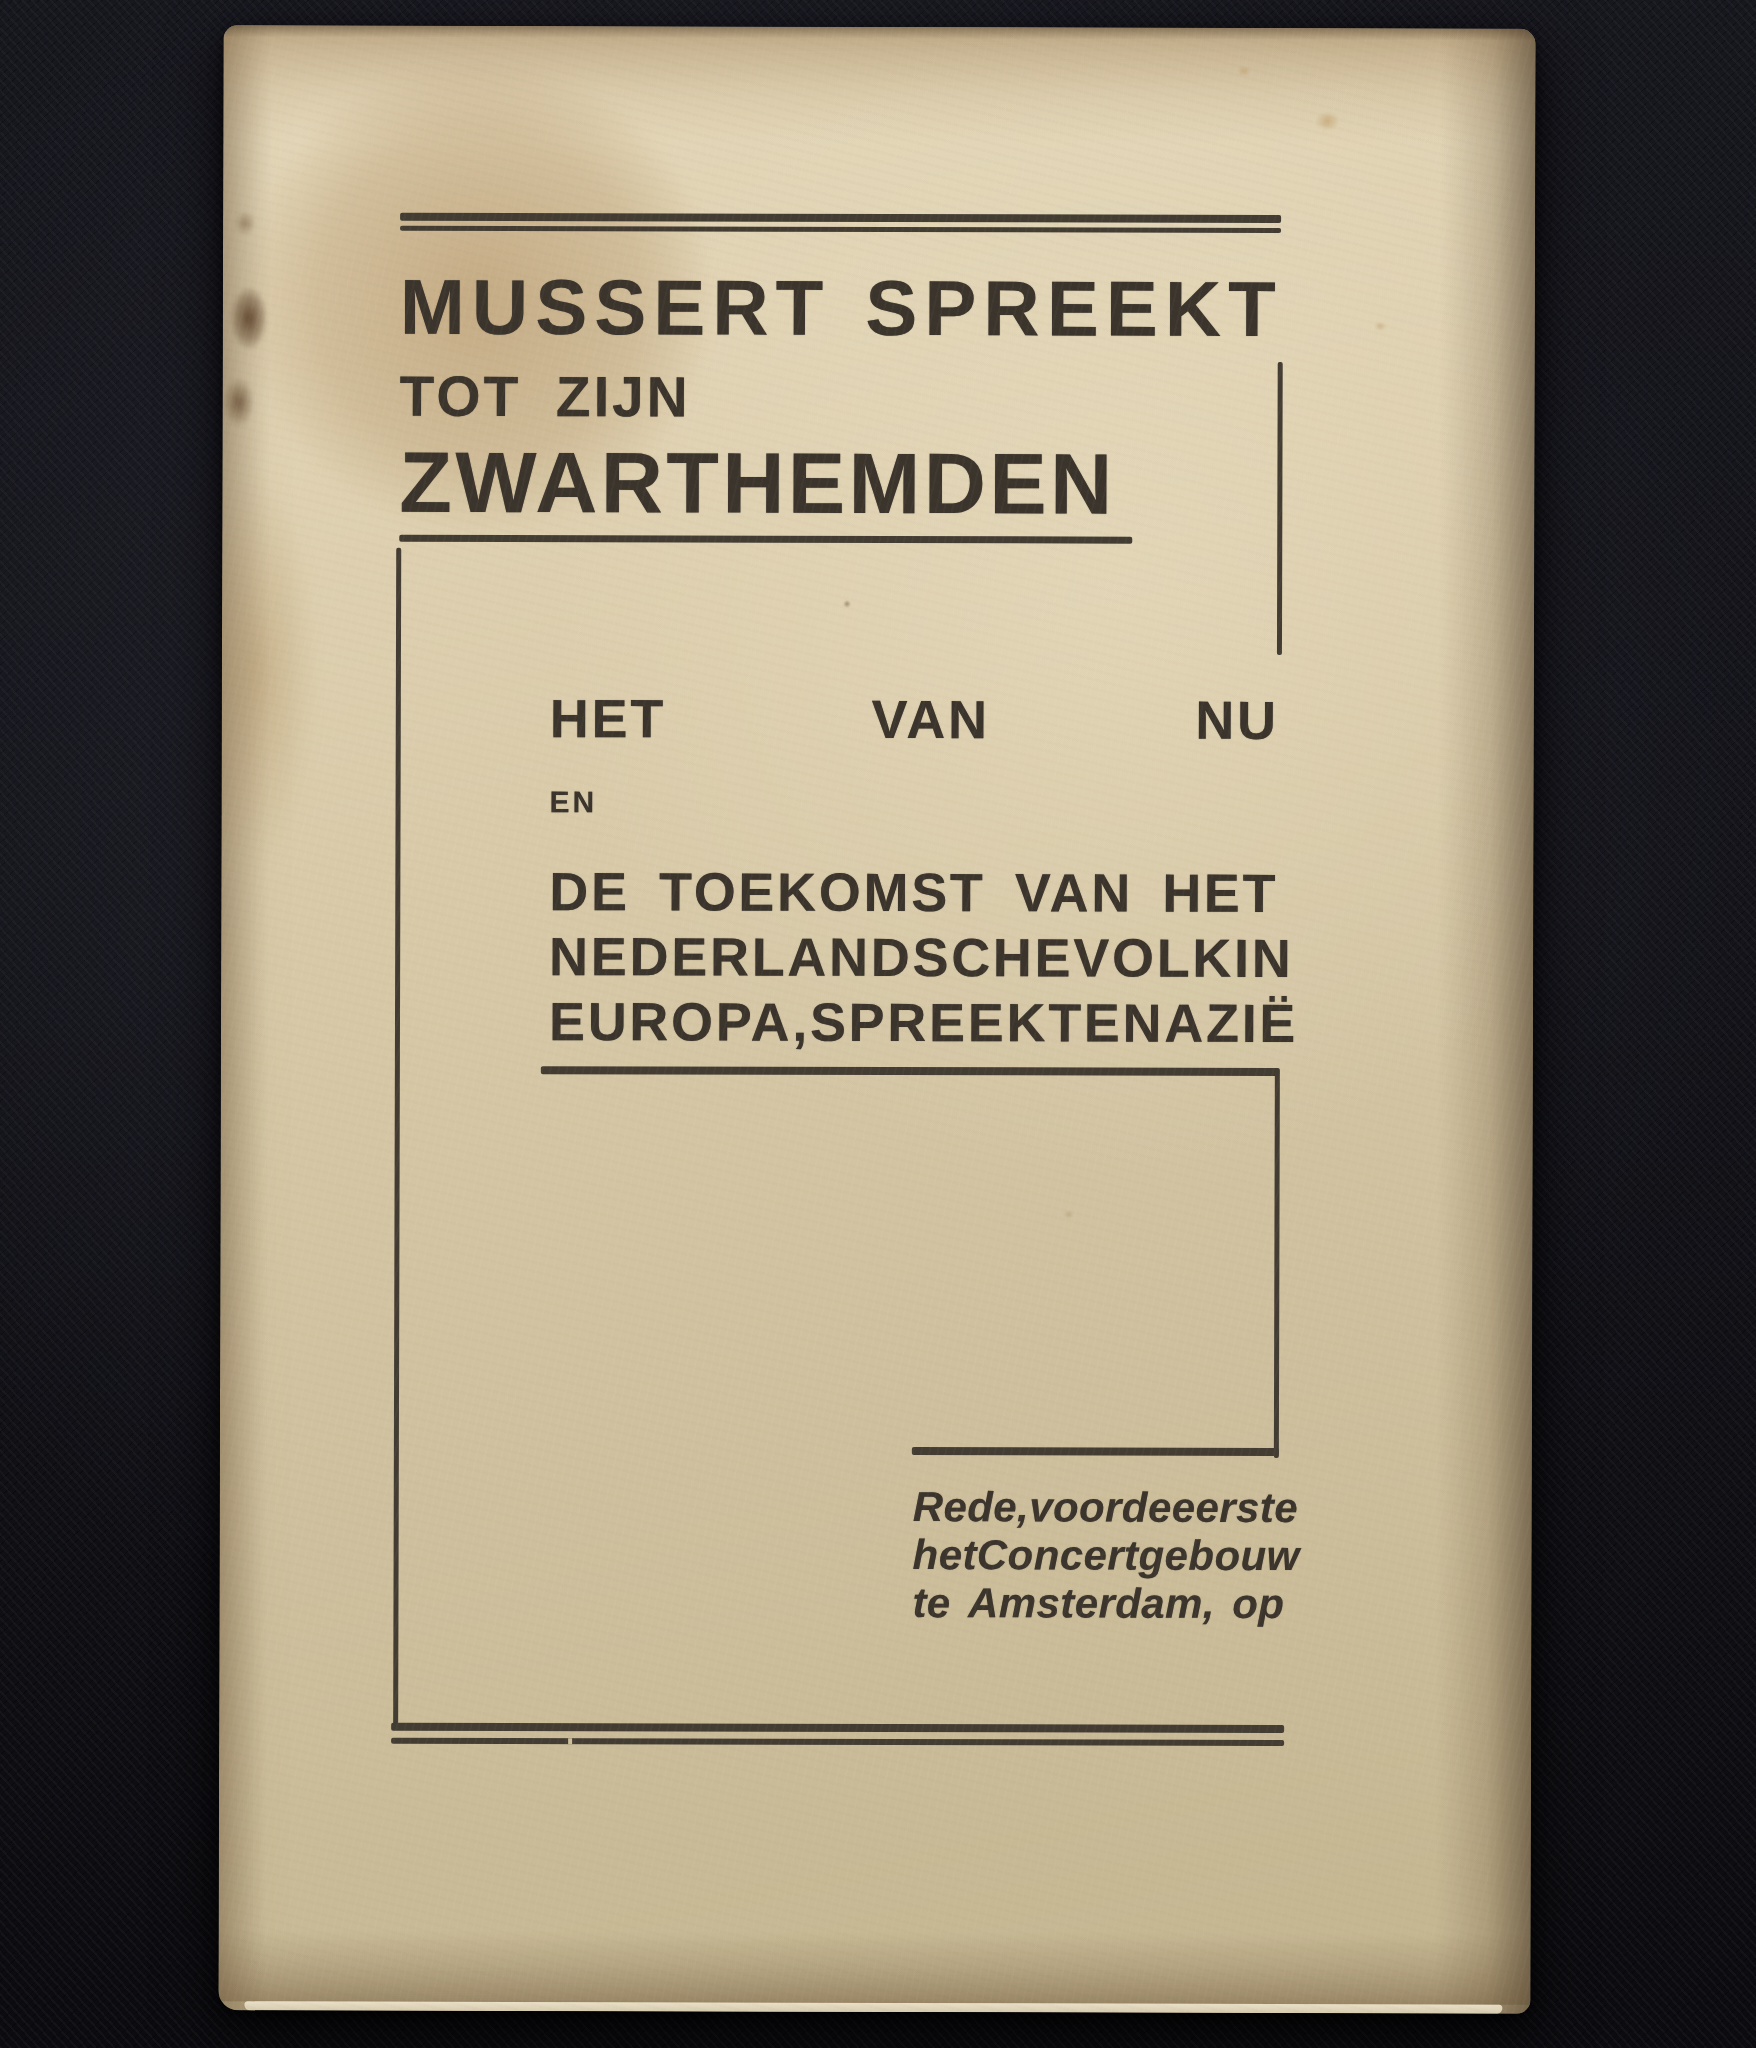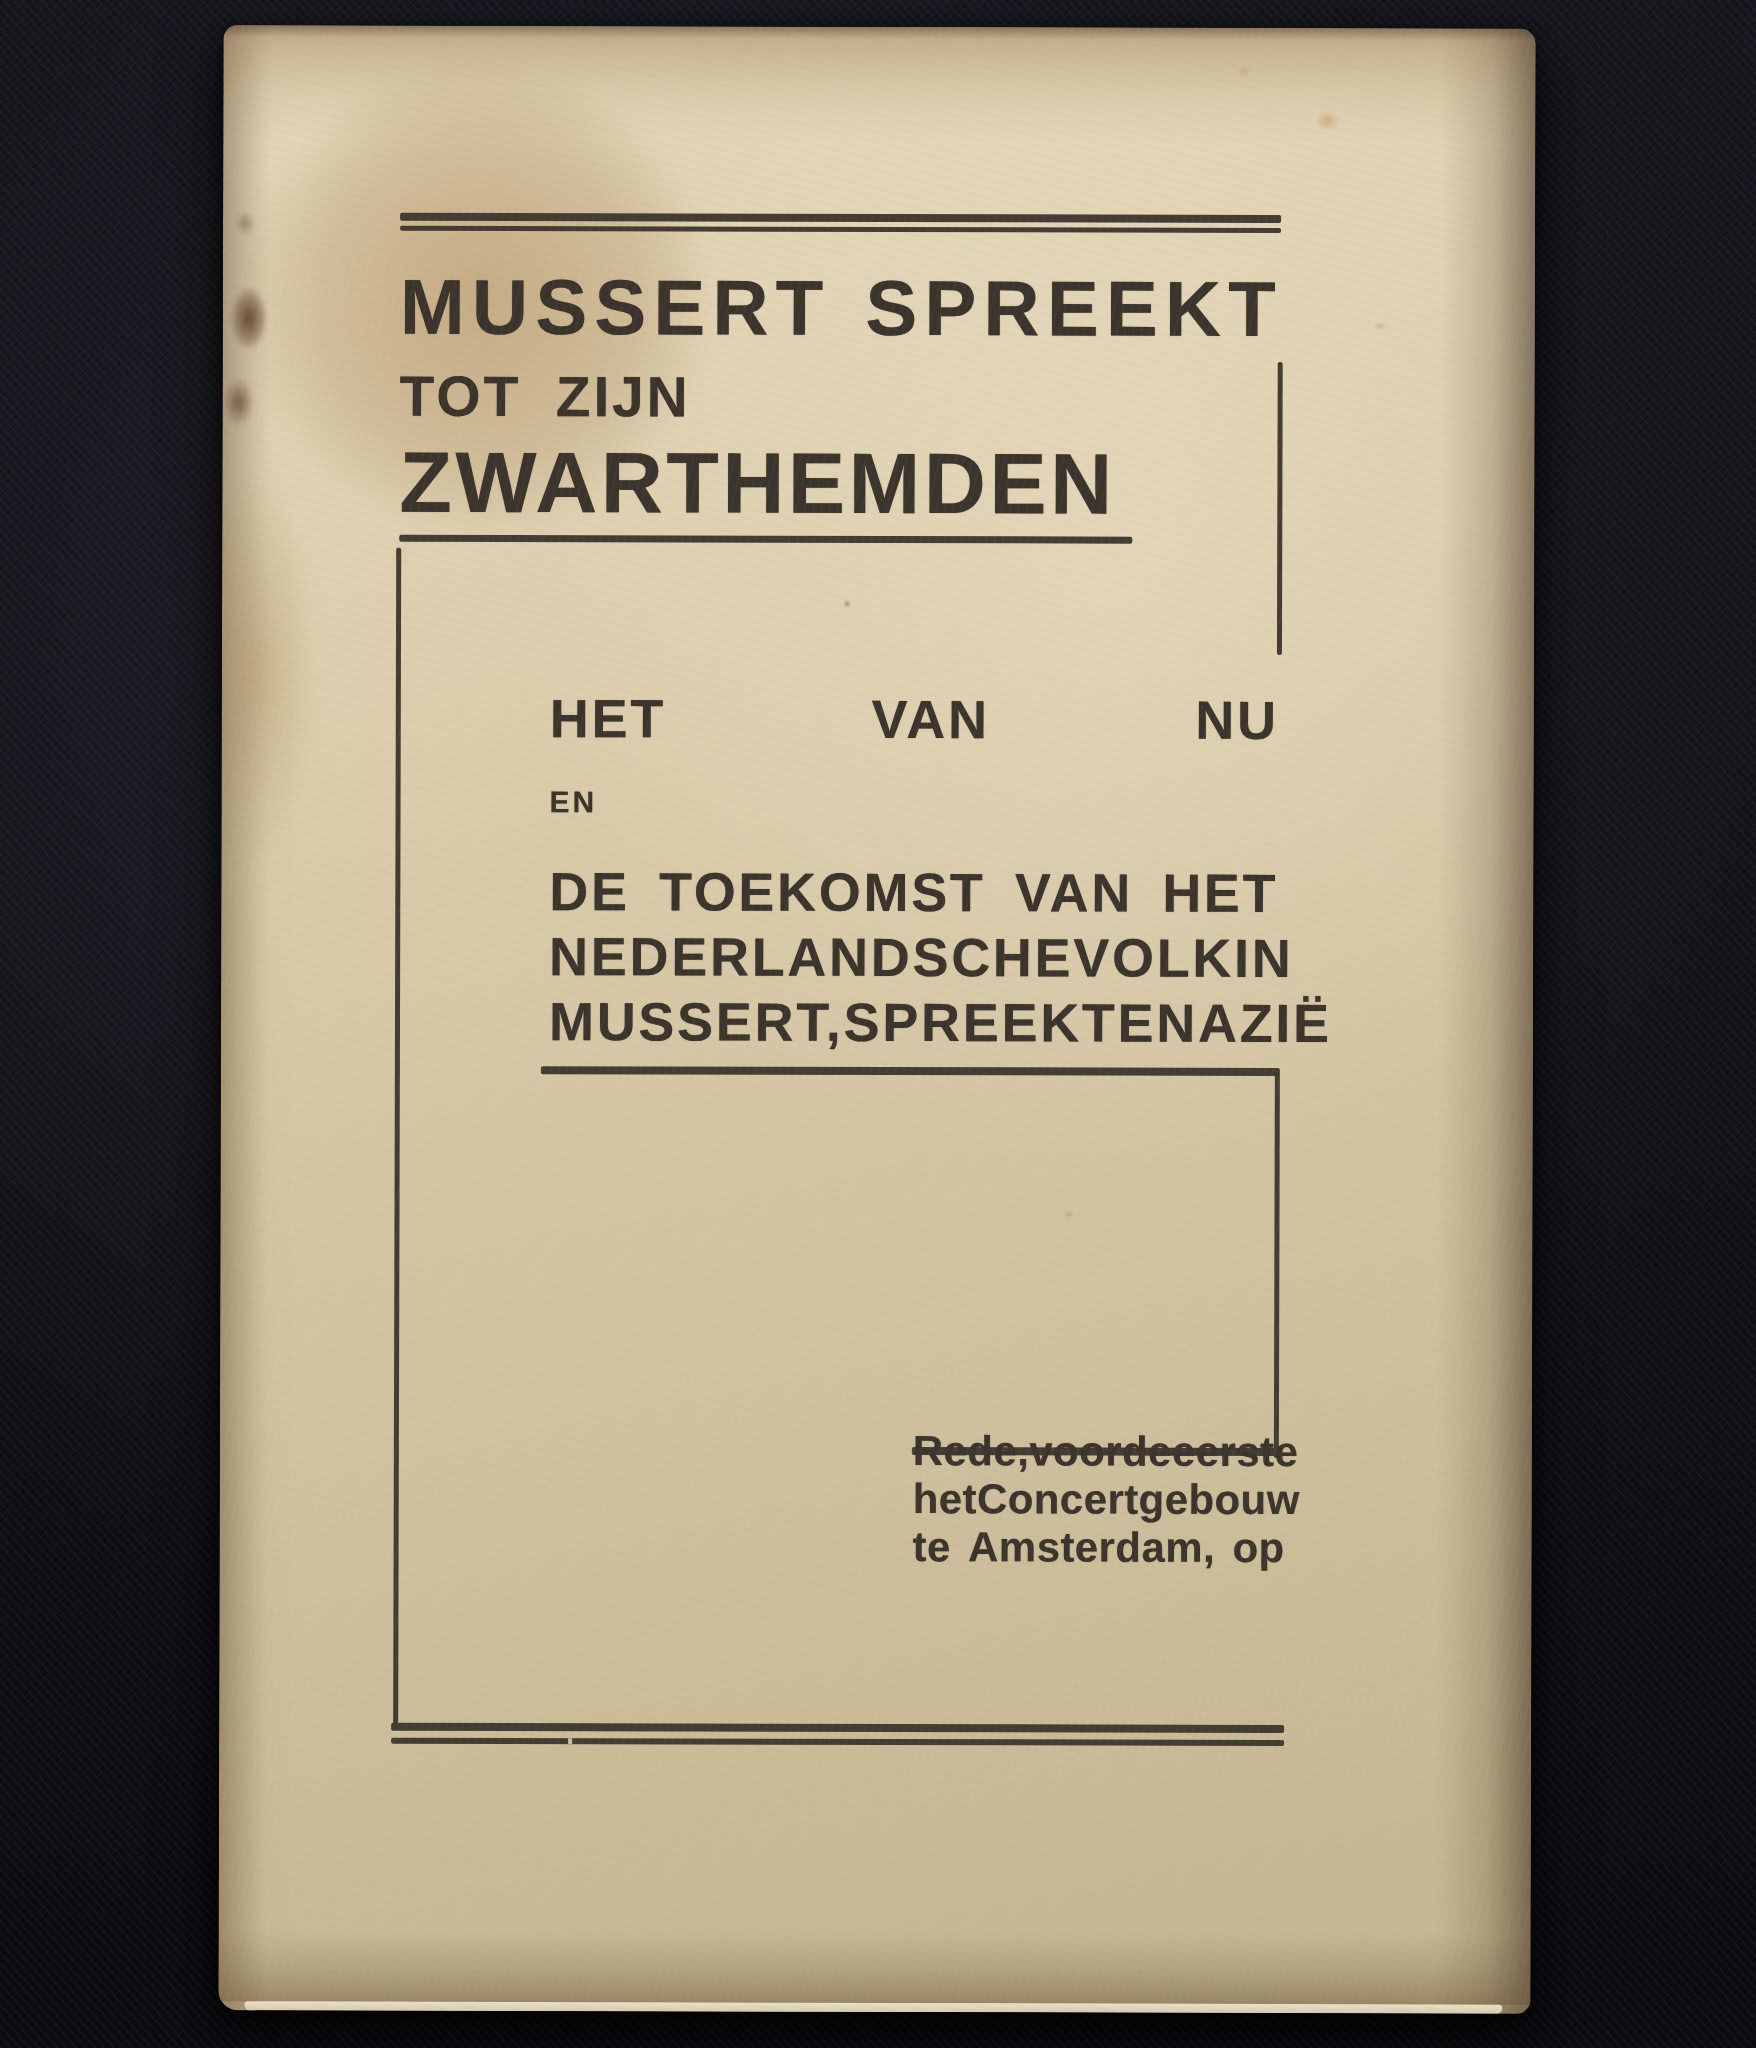--- a/index.html
+++ b/index.html
@@ -75,21 +75,21 @@
   
   .ink{position:absolute;color:#3a342c;font-weight:bold;line-height:1;
        text-shadow:0 0 1px rgba(52,46,38,.55);white-space:nowrap;}
   [data-justify="words"]{display:flex;justify-content:space-between;white-space:nowrap;}
   .masthead-1{left:177px;top:242px;width:883px;font-size:78px;letter-spacing:.09em;}
   .masthead-2{left:177px;top:342px;font-size:57px;letter-spacing:.05em;word-spacing:.28em;text-align:right;}
   .masthead-3{left:177px;top:413px;font-size:86px;letter-spacing:.04em;}
   .heading{width:729px;left:328px;font-size:54px;letter-spacing:.05em;}
   .h-1{top:665px;} .h-2{top:838px;} .h-3{top:903px;} .h-4{top:968px;}
   .heading-en{left:328px;top:761px;font-size:30px;letter-spacing:.1em;}
-  .colophon{position:absolute;left:693px;top:1400px;width:372px;}
+  .colophon{position:absolute;left:693px;top:1456px;width:372px;font-style:italic;}
   .colophon-line{position:relative;height:48px;color:#3a342c;font-weight:bold;
     font-size:42px;line-height:48px;letter-spacing:.01em;
     text-shadow:0 0 1px rgba(52,46,38,.5);}
   .colophon-line.spaced{letter-spacing:.12em;}
 </style>
 </head>
 <body>
 
 <div class="stage">
   <div class="photo">
@@ -141,21 +141,21 @@
           <span>TOEKOMST</span>
           <span>VAN</span>
           <span>HET</span>
         </div>
       <div class="ink heading h-3" data-justify="words">
           <span>NEDERLANDSCHE</span>
           <span>VOLK</span>
           <span>IN</span>
         </div>
       <div class="ink heading h-4" data-justify="words">
-          <span>MUSSERT,</span>
+          <span>EUROPA,</span>
           <span>SPREEKT</span>
           <span>EN</span>
           <span>AZIË</span>
         </div>
 
       <div class="colophon">
         <div class="colophon-line" data-justify="words">
             <span>Rede,</span>
             <span>voor</span>
             <span>de</span>

